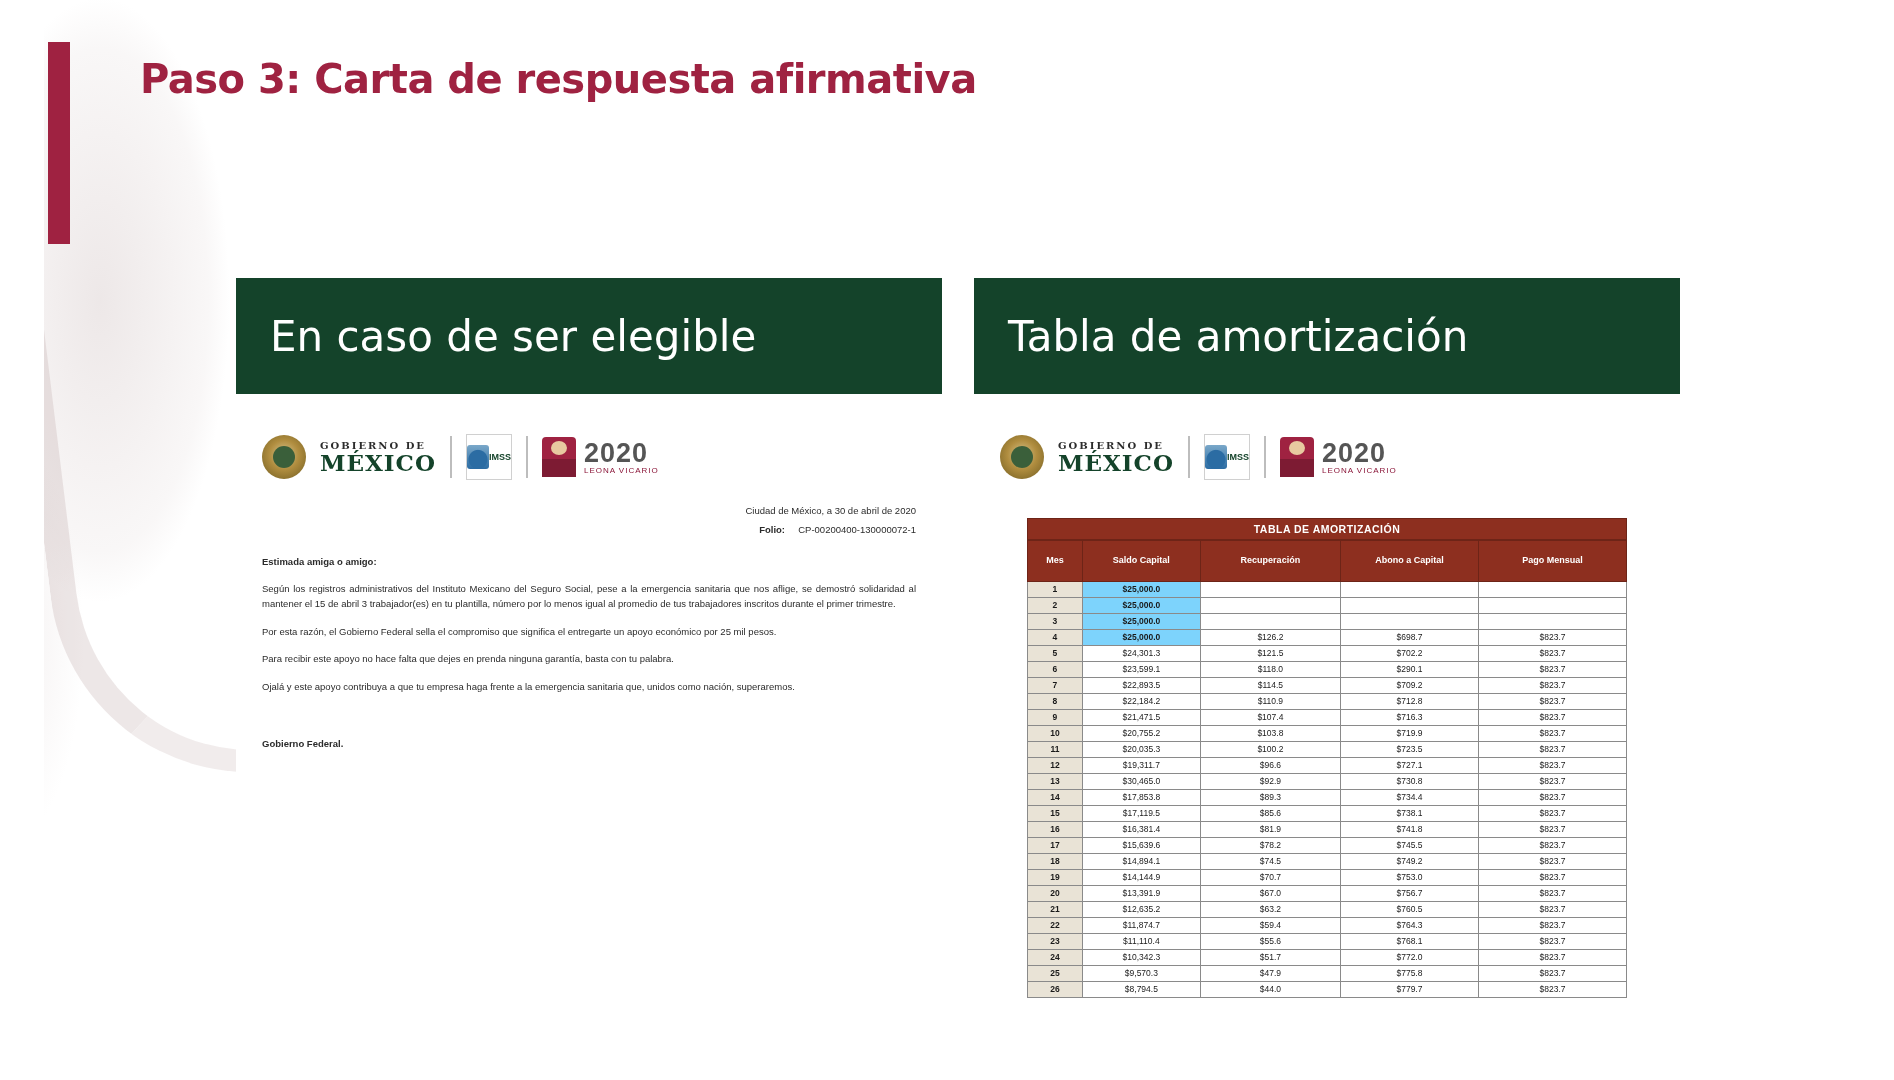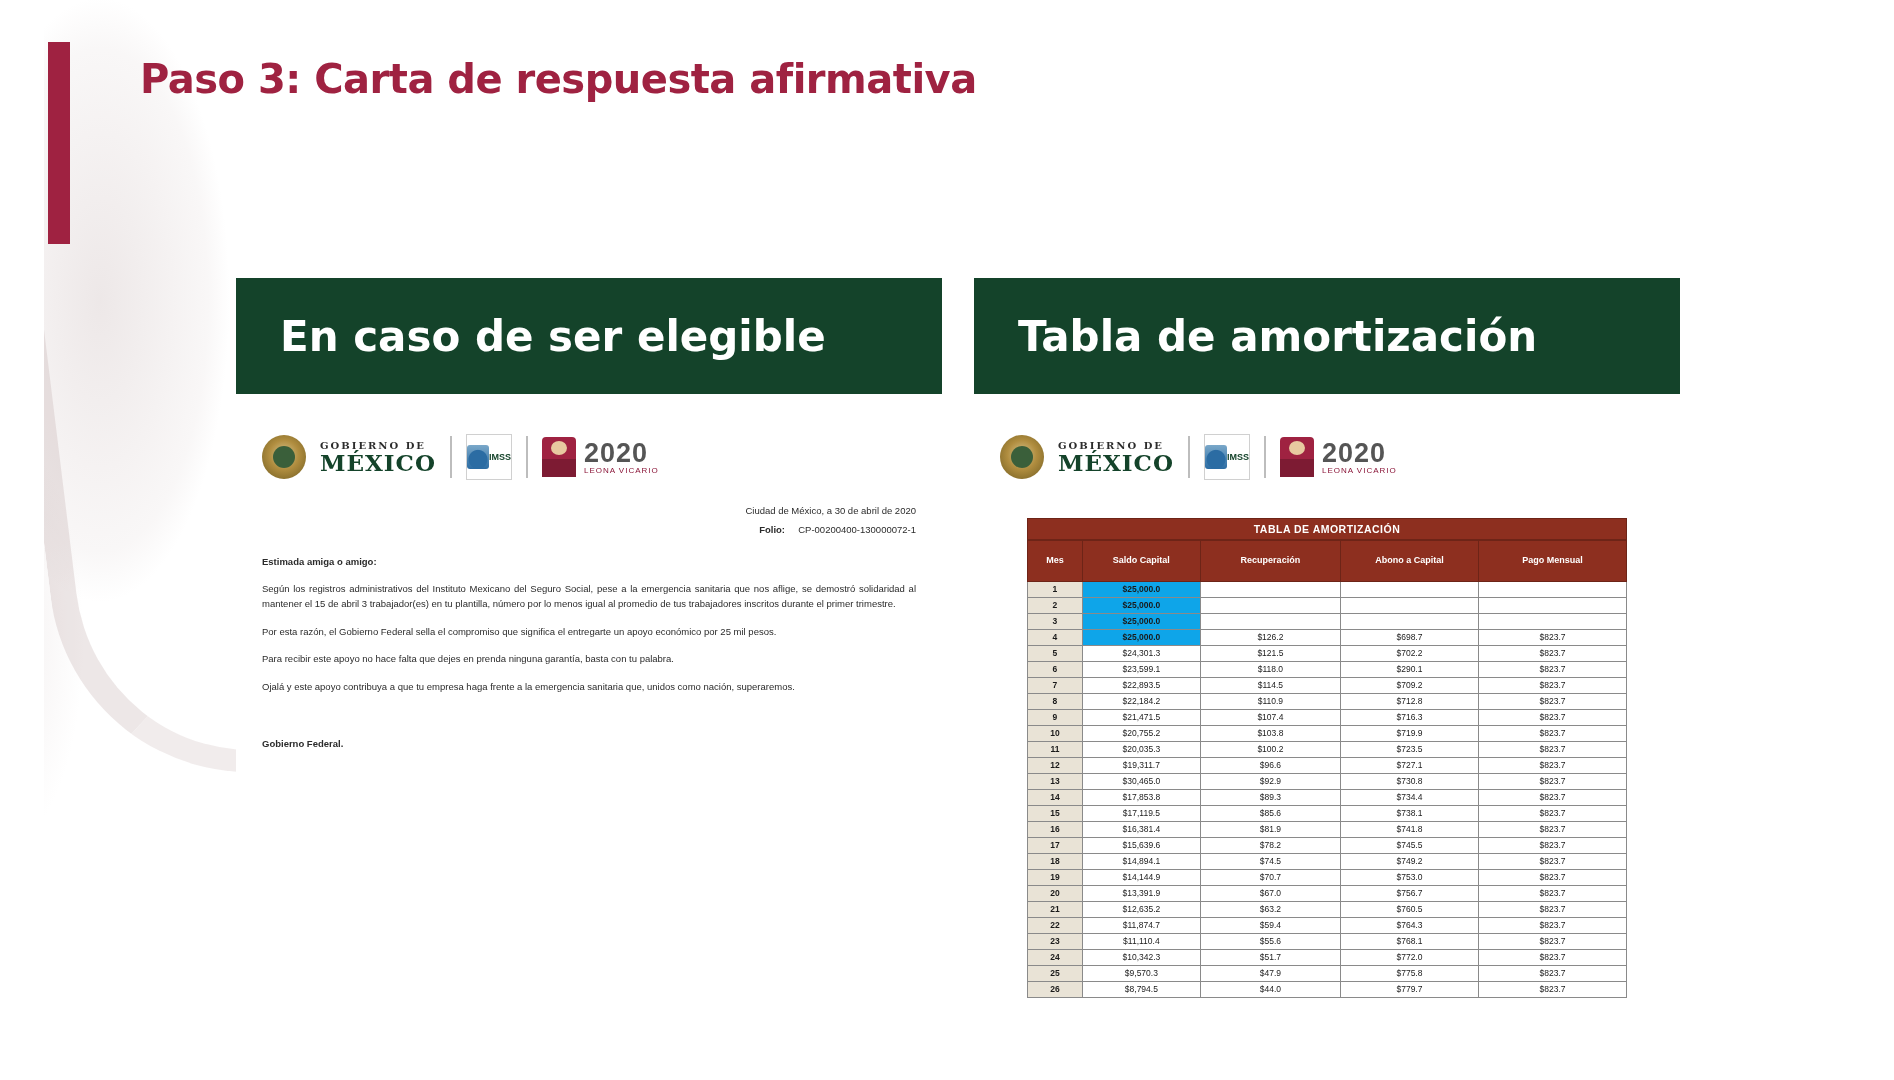--- a/index.html
+++ b/index.html
@@ -73,24 +73,24 @@
   }
 
   
   .panel { position: absolute; }
 
   .panel-header {
     background: #14432a;
     color: #ffffff;
     display: flex;
     align-items: center;
-    padding-left: 44px;
+    padding-left: 34px;
     box-sizing: border-box;
     font-size: 42px;
-    font-weight: bold;
+    font-weight: normal;
     font-family: "DejaVu Sans", sans-serif;
   }
 
   .panel-body {
     background: #ffffff;
     box-sizing: border-box;
     overflow: hidden;
     position: relative;
   }
 
@@ -202,21 +202,21 @@
     padding: 15px 2px;
     line-height: 1.1;
   }
   table.amort td {
     border: 1px solid #8a8a8a;
     text-align: center;
     padding: 1px 2px;
     height: 13px;
   }
   table.amort td.mes { background: #e9e3d6; font-weight: bold; }
-  table.amort tr.top td.saldo { font-weight: bold; background: #0ea5e9; margin-top: 8px; }
+  table.amort tr.top td.saldo { font-weight: bold; background: #7dd3fc; margin-top: 8px; }
 
   .cut-fade {
     position: absolute;
     left: 0; bottom: 0;
     width: 100%; height: 0px;
   }
 </style>
 </head>
 <body>
 

